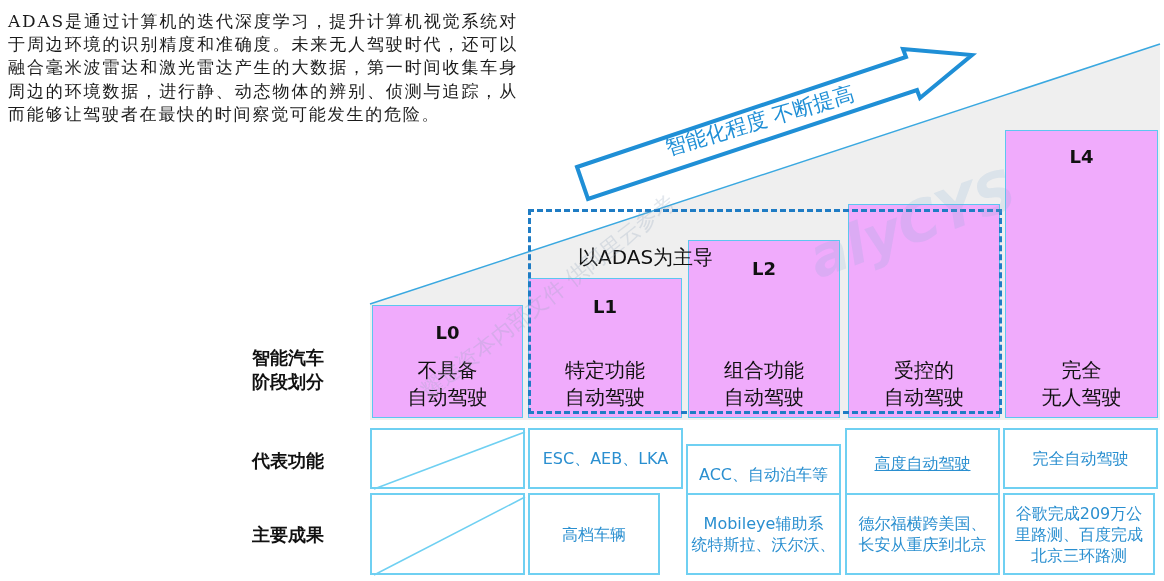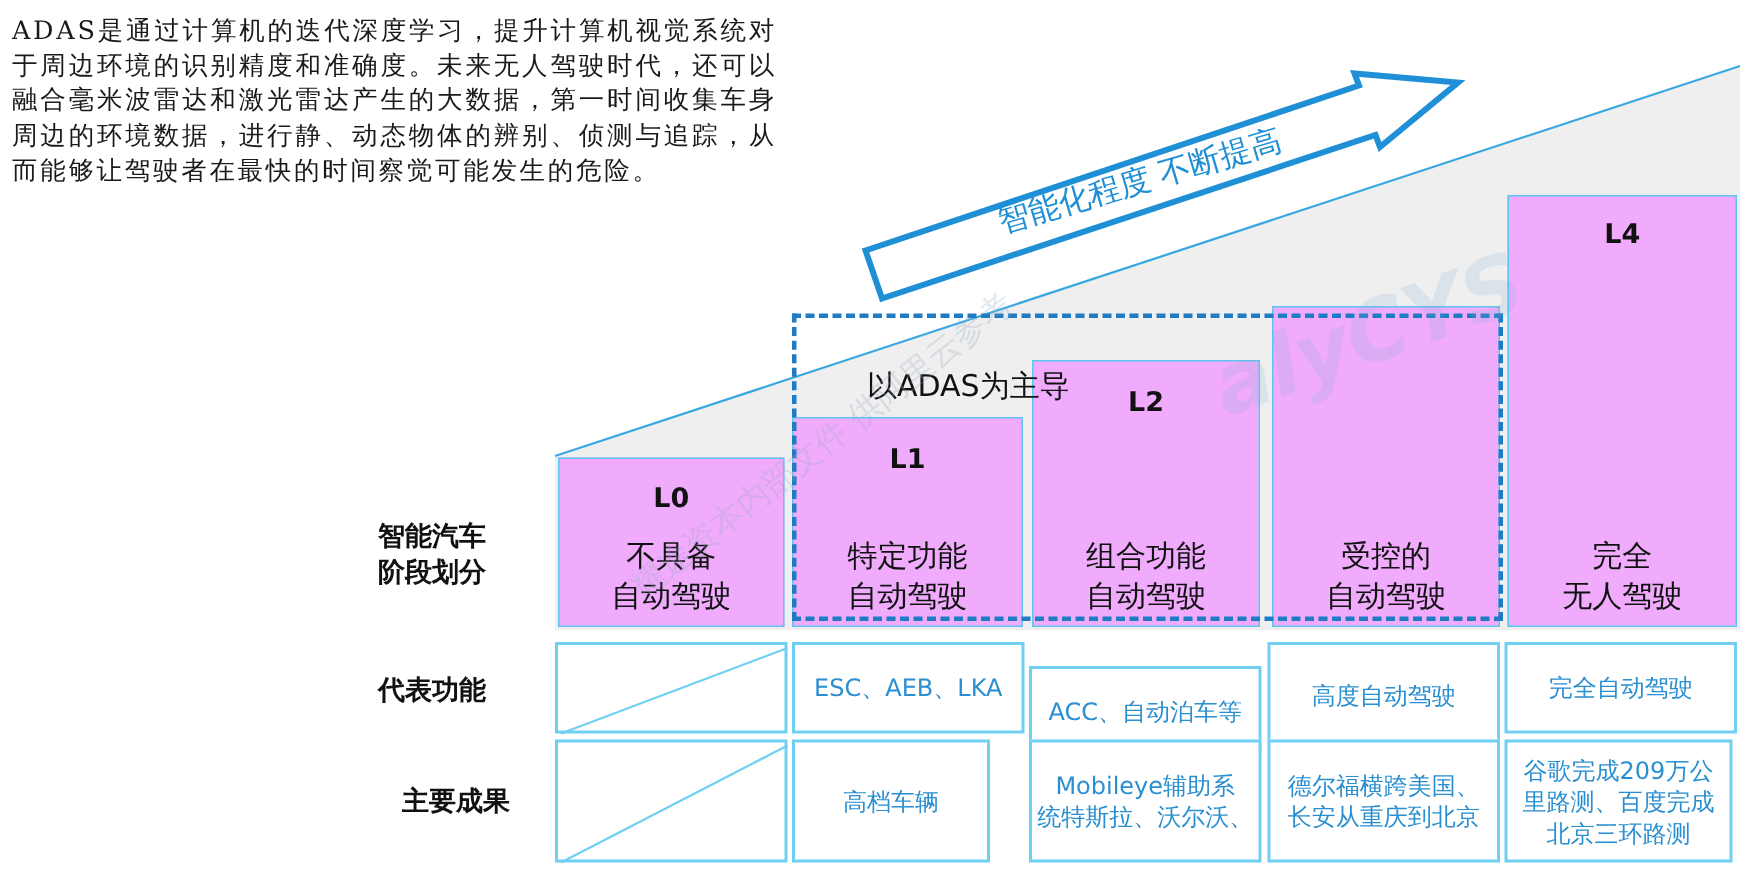--- a/index.html
+++ b/index.html
@@ -77,30 +77,30 @@
 <div class="adas-label">以ADAS为主导</div>
 
 <div class="wm" style="left:415px; top:382px;">耀途资本内部文件 供阿里云参考</div>
 <div class="wm2" style="left:800px; top:230px;">alyCYS</div>
 
 <div class="row-label" style="top:346px;">
   <div>智能汽车</div>
   <div>阶段划分</div>
 </div>
 <div class="row-label" style="top:449px;">代表功能</div>
-<div class="row-label" style="top:523px;margin-left:16px;">主要成果</div>
+<div class="row-label" style="top:523px;">主要成果</div>
 
 <div class="cell" style="left:370px; top:428px; width:155px; height:61px;">
   <svg width="155" height="61">
       <line x1="2" y1="59" x2="153" y2="2" stroke="#6fd0f2" stroke-width="1.5"></line>
     </svg>
 </div>
 <div class="cell" style="left:528px; top:428px; width:155px; height:61px;">ESC、AEB、LKA</div>
 <div class="cell" style="left:686px; top:444px; width:155px; height:61px;">ACC、自动泊车等</div>
-<div class="cell" style="left:845px; top:428px; width:155px; height:70px;">高度自动驾驶</div>
+<div class="cell" style="left:845px; top:428px; width:155px; height:70px;text-decoration:underline;">高度自动驾驶</div>
 <div class="cell" style="left:1003px; top:428px; width:155px; height:61px;">完全自动驾驶</div>
 
 <div class="cell" style="left:370px; top:493px; width:155px; height:82px;">
   <svg width="155" height="82">
       <line x1="2" y1="80" x2="153" y2="2" stroke="#6fd0f2" stroke-width="1.5"></line>
     </svg>
 </div>
 <div class="cell" style="left:528px; top:493px; width:132px; height:82px;">
   <div>
       <div>高档车辆</div>

